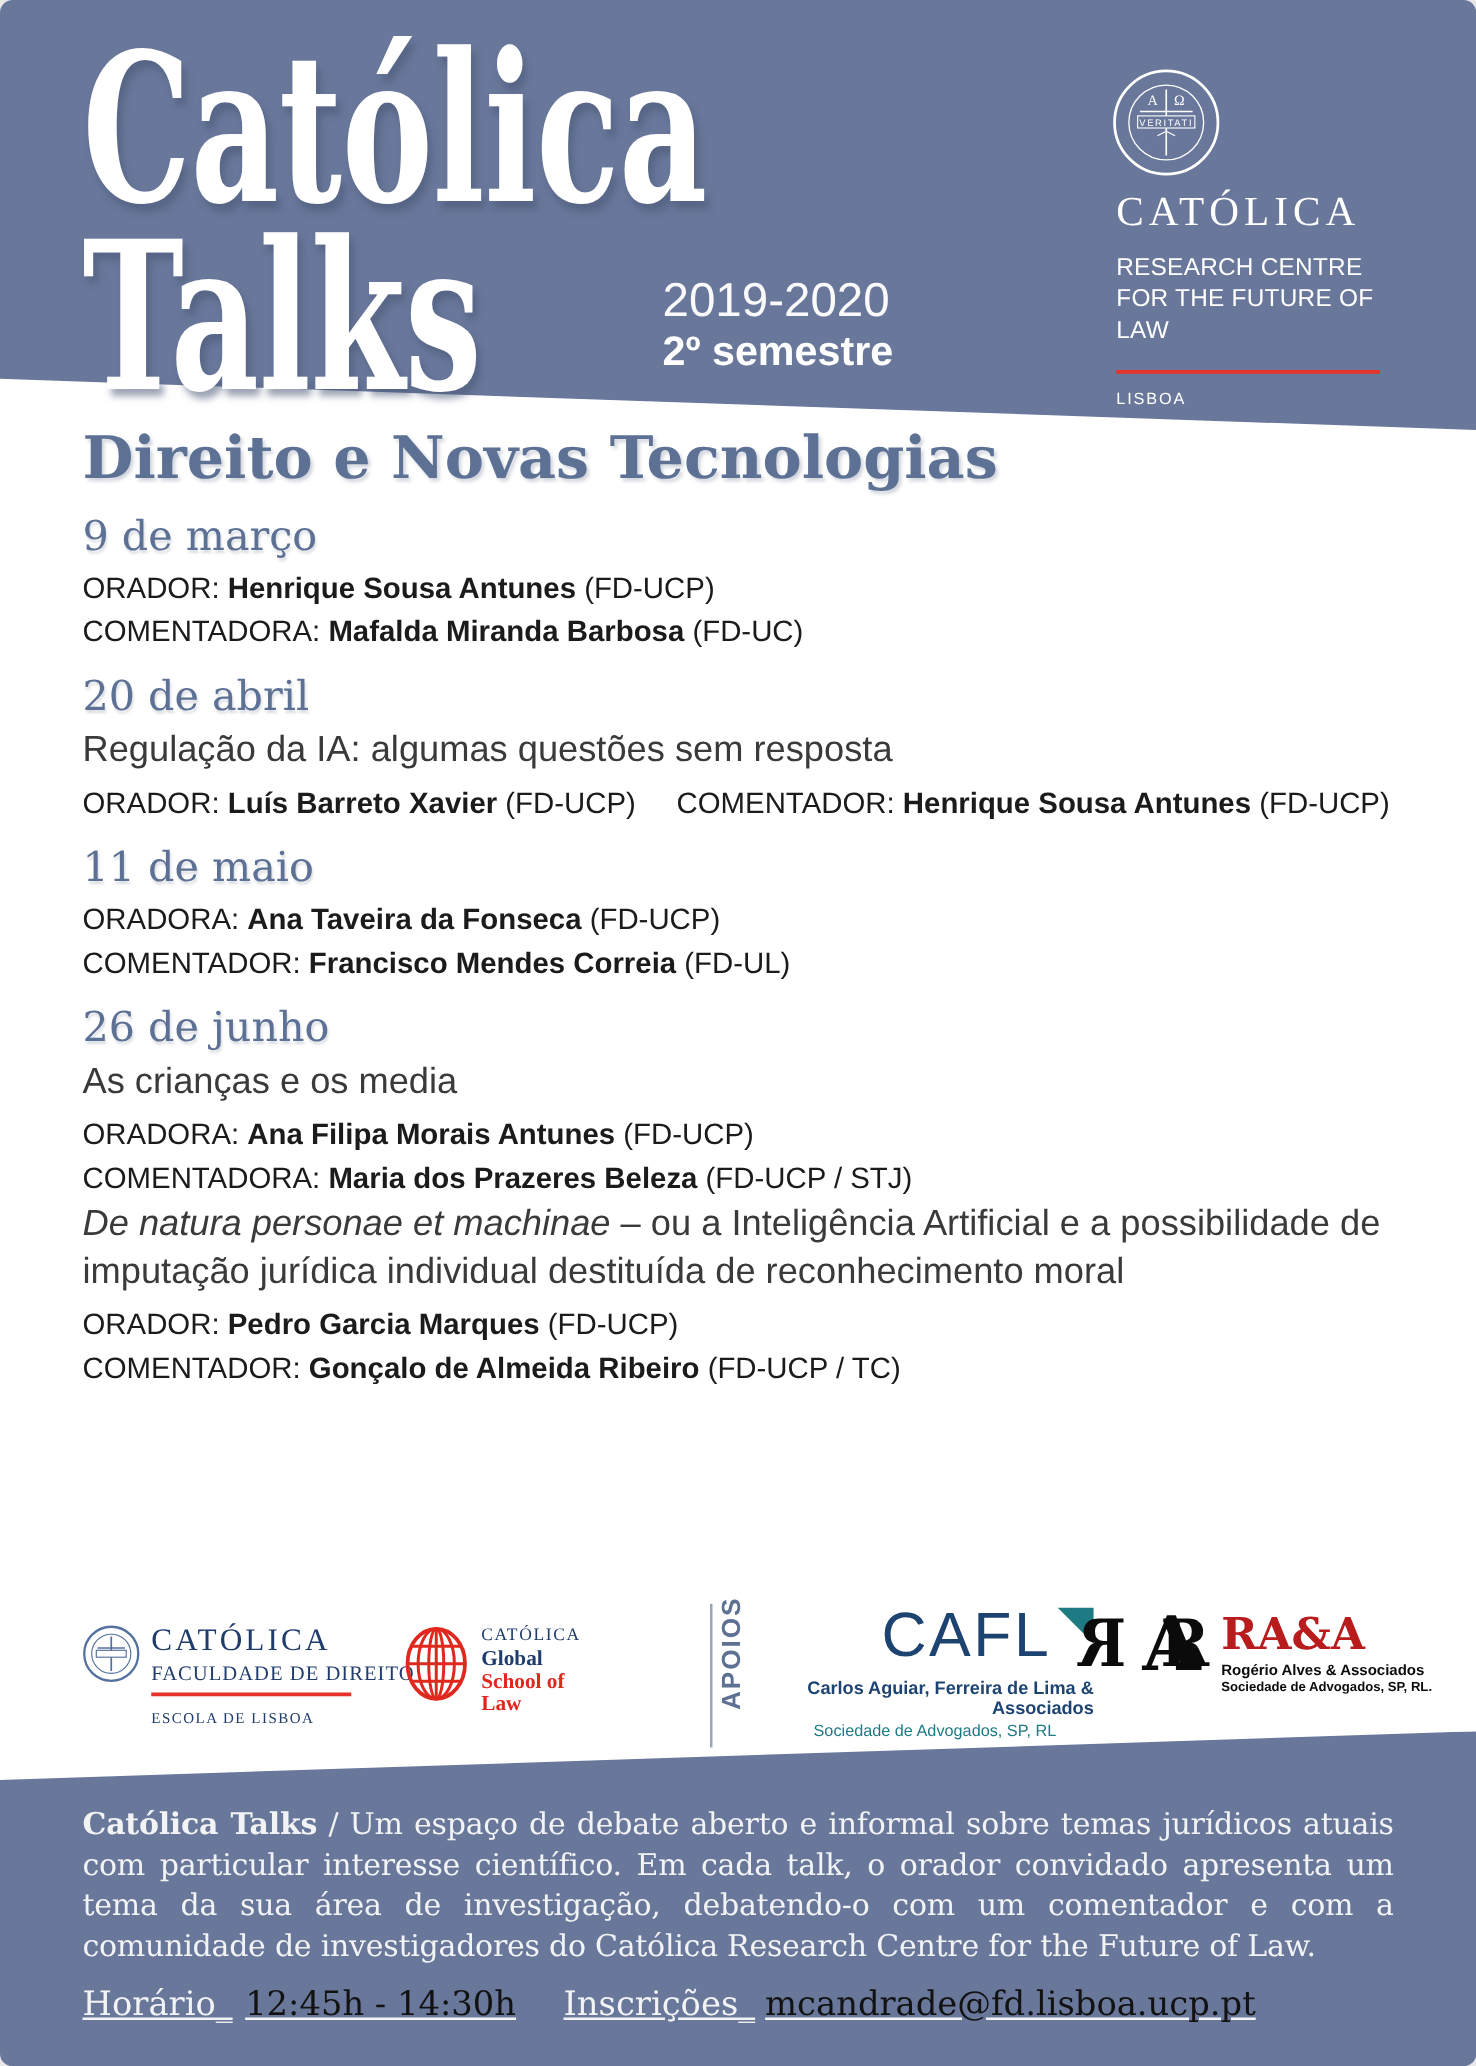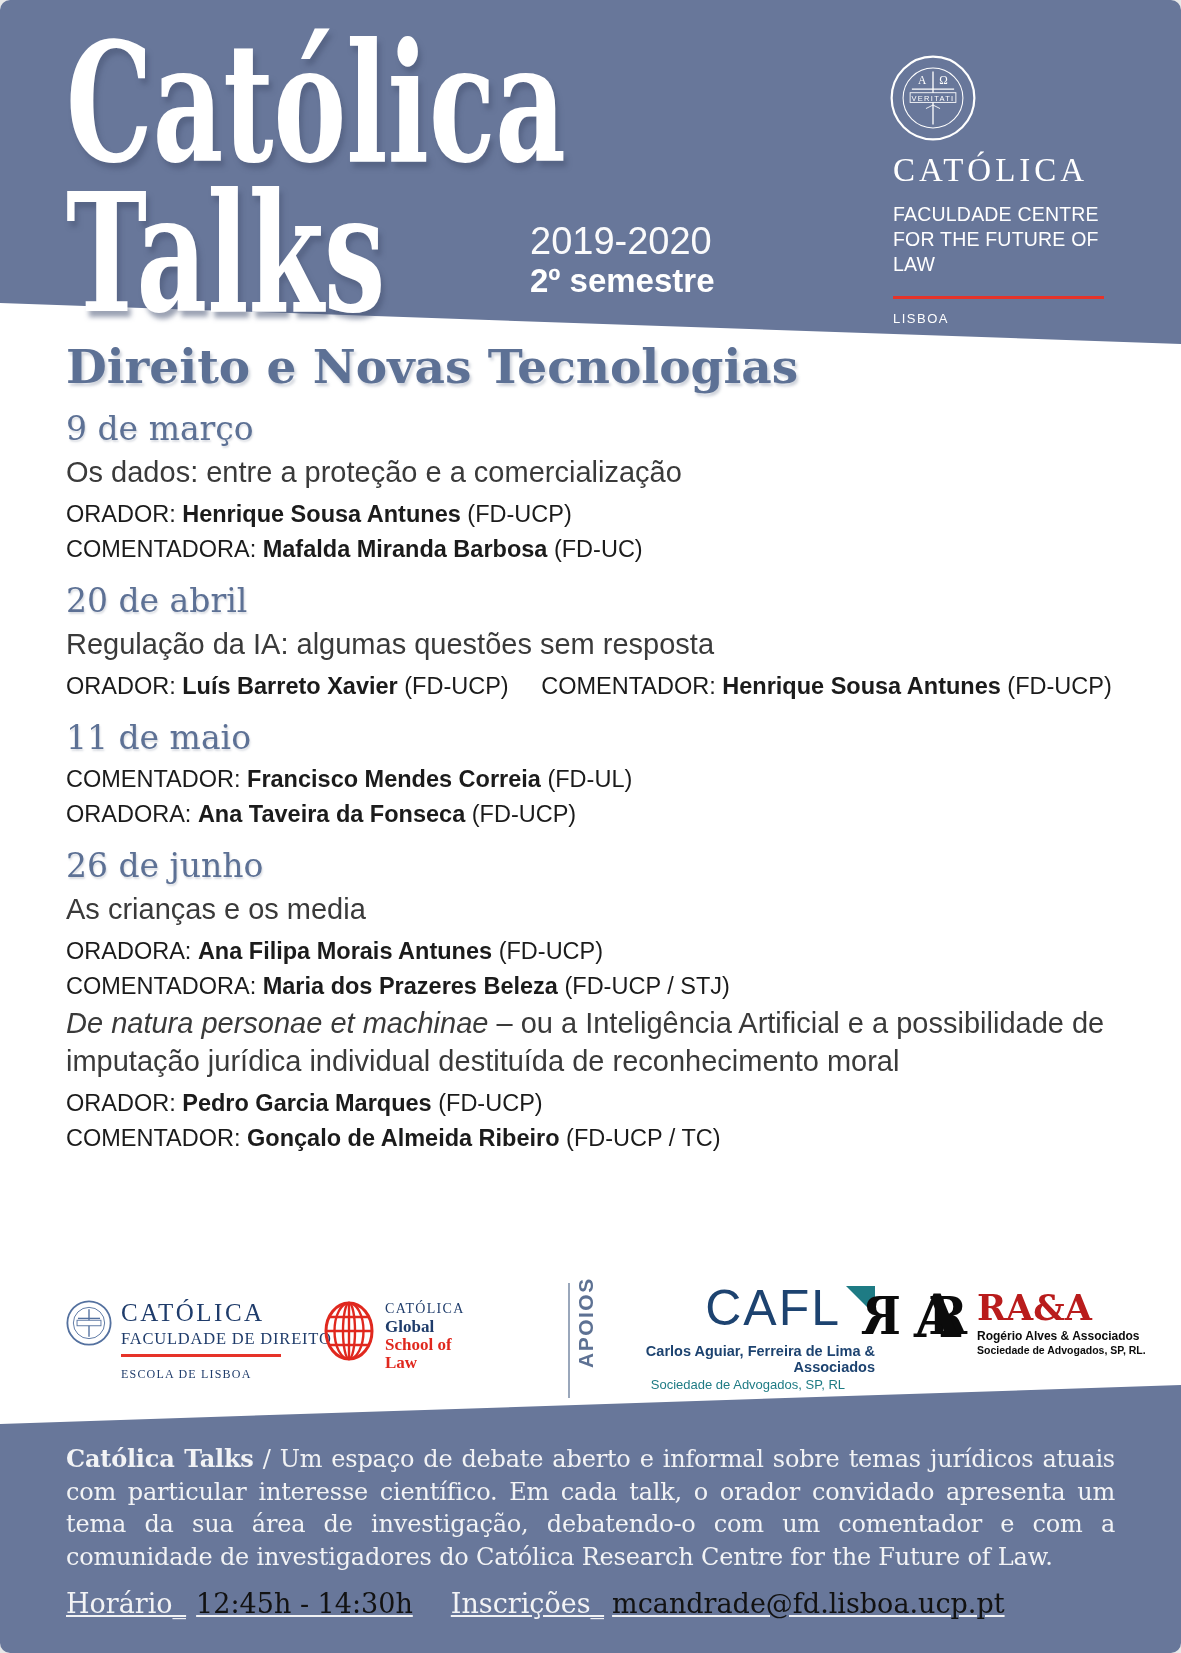--- a/index.html
+++ b/index.html
@@ -132,33 +132,32 @@
       <line x1="26" y1="40" x2="74" y2="40" stroke="#ffffff" stroke-width="1.5"></line>
       <text x="33" y="34" font-size="13" fill="#ffffff" font-family="Liberation Serif, serif">A</text>
       <text x="57" y="34" font-size="13" fill="#ffffff" font-family="Liberation Serif, serif">Ω</text>
       <rect x="24" y="44" width="52" height="11" fill="#68779a" stroke="#ffffff" stroke-width="1"></rect>
       <text x="50" y="53" font-size="8.5" fill="#ffffff" text-anchor="middle" letter-spacing="1.5" font-family="Liberation Sans, sans-serif">VERITATI</text>
       <line x1="42" y1="62" x2="50" y2="58" stroke="#ffffff" stroke-width="1"></line>
       <line x1="58" y1="62" x2="50" y2="58" stroke="#ffffff" stroke-width="1"></line>
     </svg>
     <div class="centre-wordmark">CATÓLICA</div>
     <div class="centre-tagline">
-      <div>FACULDADE CENTRE</div>
+      <div>RESEARCH CENTRE</div>
       <div>FOR THE FUTURE OF LAW</div>
     </div>
     <div class="centre-divider"></div>
     <div class="centre-city">LISBOA</div>
   </div>
 
   <div class="main">
     <h2 class="section-title">Direito e Novas Tecnologias</h2>
 
     <section class="talk">
       <h3 class="talk-date">9 de março</h3>
-      <p class="talk-title"><em></em><span>Os dados: entre a proteção e a comercialização</span></p>
       <p class="speaker-line">
         <span class="role">ORADOR:</span>
         <span class="sname">Henrique Sousa Antunes</span>
         <span class="affil">(FD-UCP)</span>
       </p>
       <p class="speaker-line">
         <span class="role">COMENTADORA:</span>
         <span class="sname">Mafalda Miranda Barbosa</span>
         <span class="affil">(FD-UC)</span>
       </p>
@@ -173,28 +172,28 @@
         <span class="affil">(FD-UCP)</span>
         <span class="role gap2">COMENTADOR:</span>
         <span class="sname">Henrique Sousa Antunes</span>
         <span class="affil">(FD-UCP)</span>
       </p>
     </section>
 
     <section class="talk">
       <h3 class="talk-date">11 de maio</h3>
       <p class="speaker-line">
+        <span class="role">ORADORA:</span>
+        <span class="sname">Ana Taveira da Fonseca</span>
+        <span class="affil">(FD-UCP)</span>
+      </p>
+      <p class="speaker-line">
         <span class="role">COMENTADOR:</span>
         <span class="sname">Francisco Mendes Correia</span>
         <span class="affil">(FD-UL)</span>
-      </p>
-      <p class="speaker-line">
-        <span class="role">ORADORA:</span>
-        <span class="sname">Ana Taveira da Fonseca</span>
-        <span class="affil">(FD-UCP)</span>
       </p>
     </section>
 
     <section class="talk">
       <h3 class="talk-date">26 de junho</h3>
       <p class="talk-title"><em></em><span>As crianças e os media</span></p>
       <p class="speaker-line">
         <span class="role">ORADORA:</span>
         <span class="sname">Ana Filipa Morais Antunes</span>
         <span class="affil">(FD-UCP)</span>

